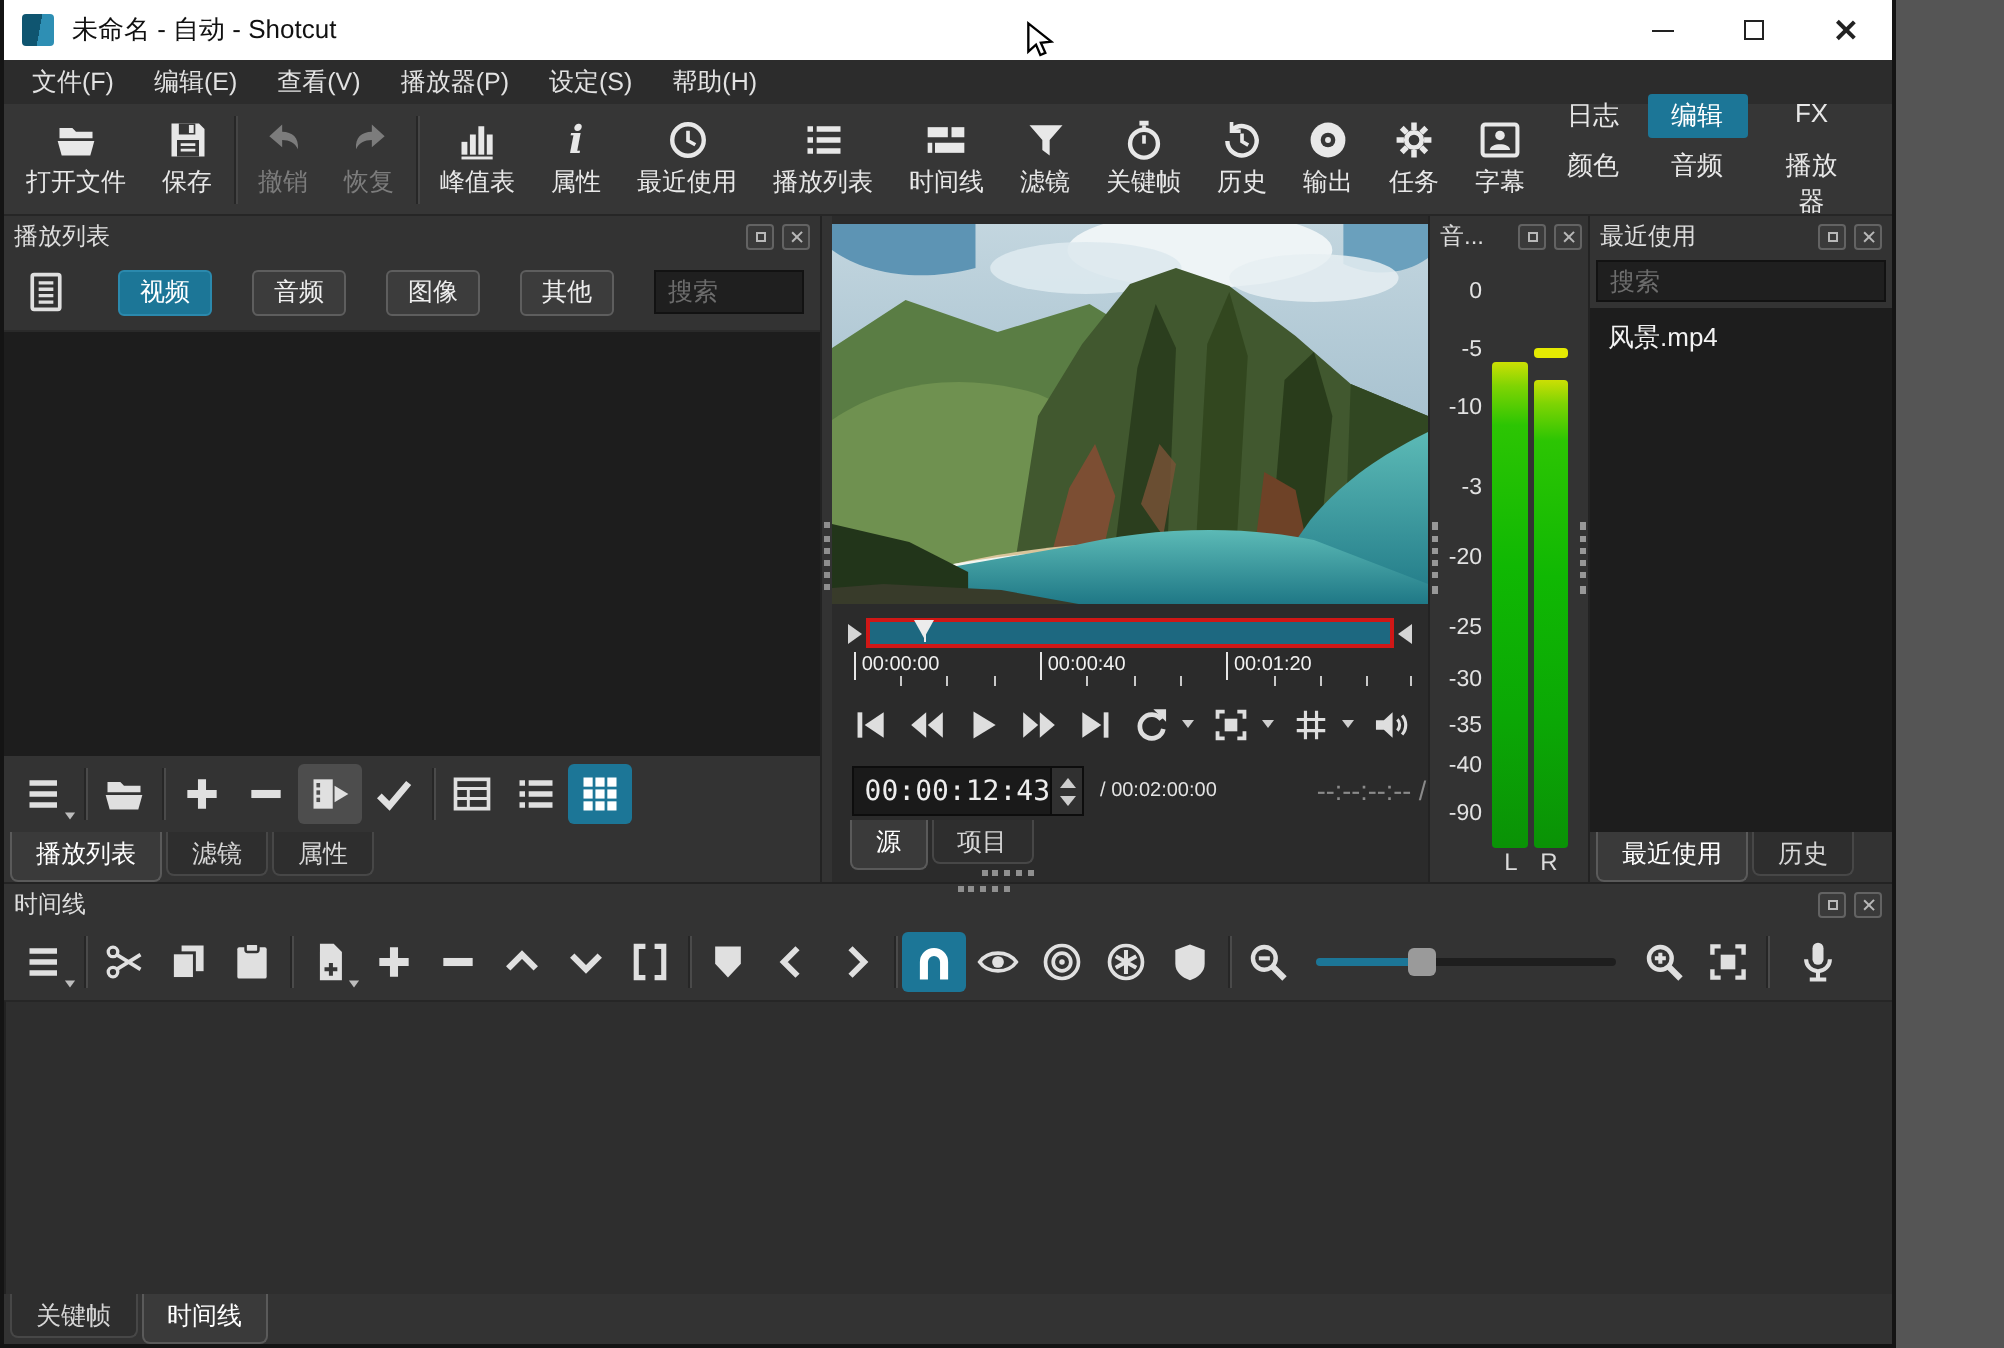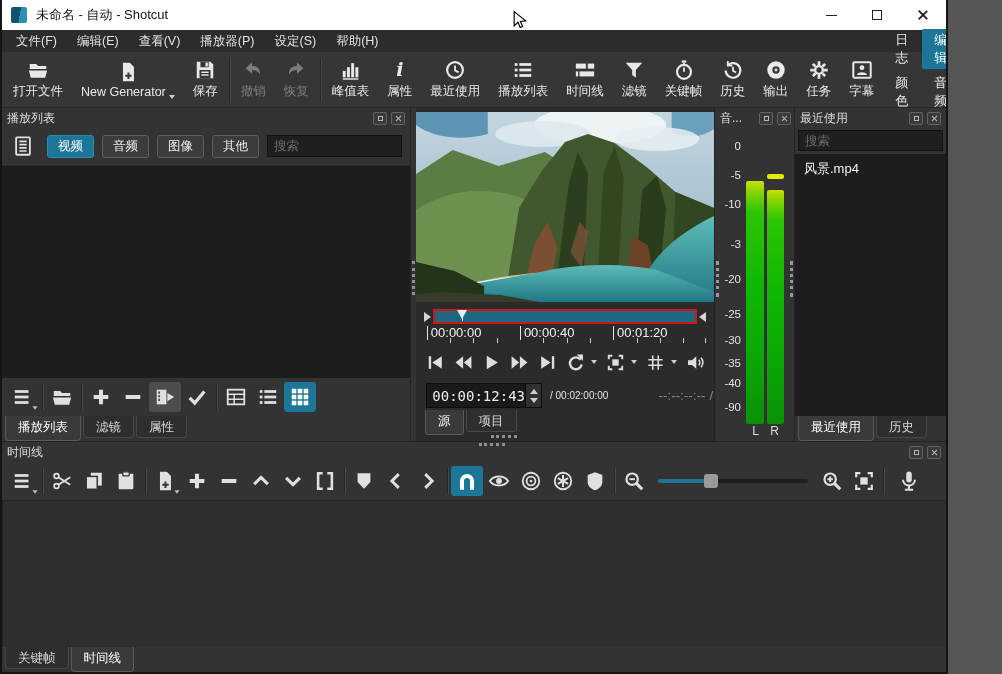--- a/index.html
+++ b/index.html
@@ -49,21 +49,21 @@
   .btab{padding:3px 12px;font-size:12.5px;color:#d6d6d6;background:#2e2e2e;border:1px solid #474747;border-top:none;border-radius:0 0 4px 4px;height:22px;white-space:nowrap;}
   .btab.active{background:#3a3a3a;border-color:#5a5a5a;color:#fff;height:25px;}
   .itbtn{width:32px;height:30px;display:flex;align-items:center;justify-content:center;color:#e0e0e0;border-radius:3px;position:relative;flex:0 0 auto;}
   .itbtn svg{width:22px;height:22px;}
   .itbtn.hl{background:#4d4d4d;}
   .itbtn.accent{background:var(--accent);color:#fff;}
   .itbtn .caret{position:absolute;right:1px;bottom:2px;border-top-color:#bdbdbd;margin:0;transform:scale(.85);}
   .gsep{width:1px;height:26px;background:#262626;box-shadow:1px 0 0 #4a4a4a;margin:0 3px;flex:0 0 auto;}
   
   .playlist{width:409px;border-right:1px solid #232323;flex:0 0 auto;}
-  .pl-top{display:flex;align-items:center;gap:8px;padding:3px 8px 4px 5px;flex:0 0 auto;}
+  .pl-top{display:flex;align-items:center;gap:20px;padding:3px 8px 4px 5px;flex:0 0 auto;}
   .ftab{padding:2px 10px;font-size:12.5px;border:1px solid #5e5e5e;border-radius:3px;background:#3c3c3c;color:#eee;}
   .ftab.active{background:var(--accent);border-color:#2b89ad;color:#fff;}
   .search{flex:1;height:22px;background:#1f1f1f;border:1px solid #121212;color:#ccc;padding:0 6px;font-size:12.5px;font-family:"Liberation Sans",sans-serif;min-width:0;}
   .search::placeholder{color:#6d6d6d;}
   .pl-list{flex:1;background:#1d1d1d;border-top:1px solid #2a2a2a;}
   .pl-toolbar{height:38px;display:flex;align-items:center;padding:0 5px;flex:0 0 auto;}
   
   .splitv{width:5px;position:relative;background:#333;flex:0 0 auto;}
   .splitv::after{content:"";position:absolute;top:46%;left:1px;height:34px;border-left:3px dotted #8f8f8f;}
   .vdots-l,.vdots-r{position:absolute;top:46%;height:36px;border-left:3px dotted #989898;z-index:3;}
@@ -74,21 +74,21 @@
   .player{flex:1;background:#2b2b2b;}
   .video-wrap{display:flex;justify-content:center;padding-top:4px;flex:0 0 auto;}
   .video{width:324px;height:190px;display:block;background:#000;}
   .scrub{margin:6px 8px 0;height:17px;display:flex;align-items:center;flex:0 0 auto;}
   .inpt{width:0;height:0;border-top:5px solid transparent;border-bottom:5px solid transparent;border-left:7px solid #d5d5d5;}
   .outpt{width:0;height:0;border-top:5px solid transparent;border-bottom:5px solid transparent;border-right:7px solid #d5d5d5;}
   .sbar{flex:1;height:15px;margin:0 2px;background:var(--scrubfill);border:2px solid var(--scrubborder);position:relative;}
   .phead{position:absolute;left:10.4%;top:-1px;width:0;height:0;border-left:5px solid transparent;border-right:5px solid transparent;border-top:9px solid #ececec;transform:translateX(-50%);}
   .phead::after{content:"";position:absolute;left:-0.5px;top:-9px;width:1px;height:11px;background:#ececec;}
   .ruler{margin:1px 8px 0;height:20px;position:relative;flex:0 0 auto;}
-  .rlab{position:absolute;top:0;height:14px;border-left:1px solid #e6e6e6;padding-left:3px;font-size:13px;color:#f2f2f2;line-height:13px;white-space:nowrap;}
+  .rlab{position:absolute;top:0;height:14px;border-left:1px solid #e6e6e6;padding-left:3px;font-size:10px;color:#f2f2f2;line-height:13px;white-space:nowrap;}
   .rtick{position:absolute;top:12px;height:5px;border-left:1px solid #c9c9c9;}
   .transport{display:flex;align-items:center;justify-content:center;gap:9px;height:32px;flex:0 0 auto;}
   .trbtn{display:flex;align-items:center;color:#dedede;}
   .trbtn svg{width:19px;height:19px;}
   .trgroup{display:flex;align-items:center;gap:3px;}
   .timerow{display:flex;align-items:center;padding:5px 10px 2px;gap:8px;flex:0 0 auto;}
   .spin{display:flex;background:#1a1a1a;border:1px solid #0d0d0d;height:25px;}
   .spin input{width:98px;background:transparent;border:none;color:#ededed;font-family:"DejaVu Sans Mono",monospace;font-size:14px;text-align:right;outline:none;}
   .sparrows{width:16px;background:#303030;border-left:1px solid #0d0d0d;display:flex;flex-direction:column;align-items:center;justify-content:center;gap:4px;}
   .up{width:0;height:0;border-left:4px solid transparent;border-right:4px solid transparent;border-bottom:5px solid #cdcdcd;}
@@ -397,29 +397,20 @@
     <div class="tbtn">
         <svg>
           <use href="#i-folder"></use>
         </svg>
         <span class="lblrow">
           <span>打开文件</span>
         </span>
       </div>
     <div class="tbtn">
         <svg>
-          <use href="#i-docplus"></use>
-        </svg>
-        <span class="lblrow">
-          <span>New Generator</span>
-          <span class="caret"></span>
-        </span>
-      </div>
-    <div class="tbtn">
-        <svg>
           <use href="#i-save"></use>
         </svg>
         <span class="lblrow">
           <span>保存</span>
         </span>
       </div>
     <div class="vsep"></div>
     <div class="tbtn disabled">
         <svg>
           <use href="#i-undo"></use>

